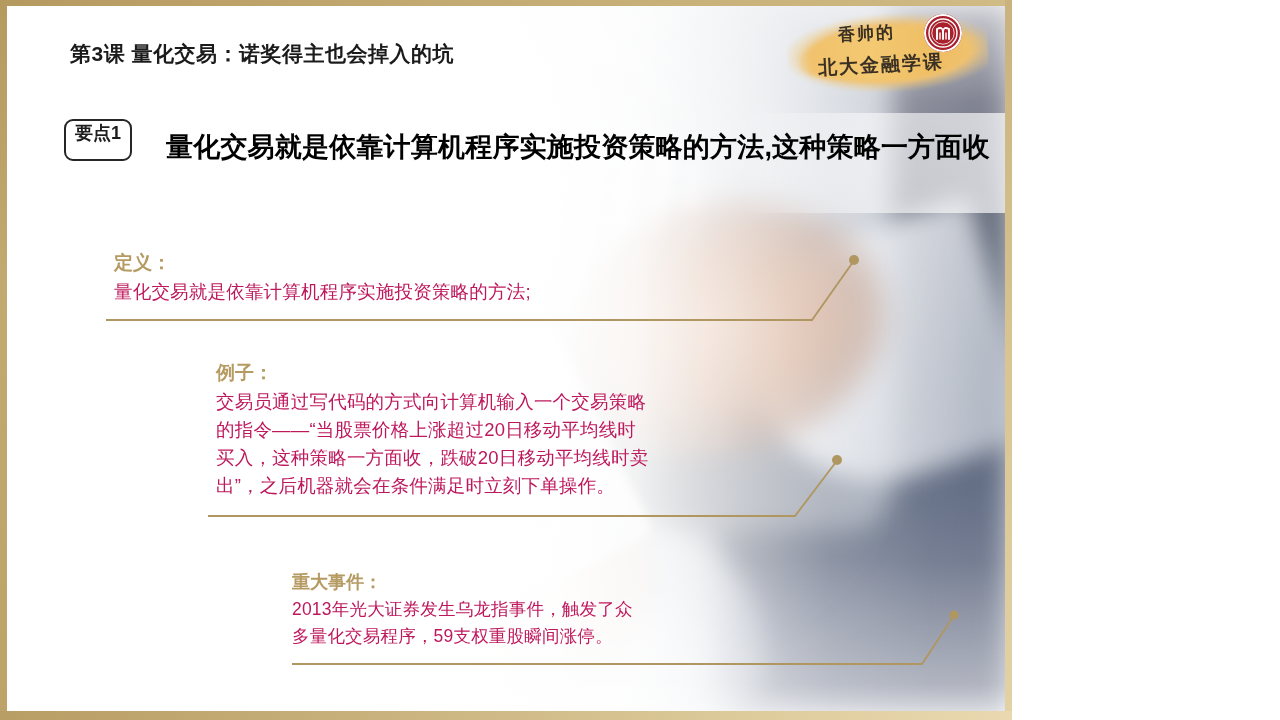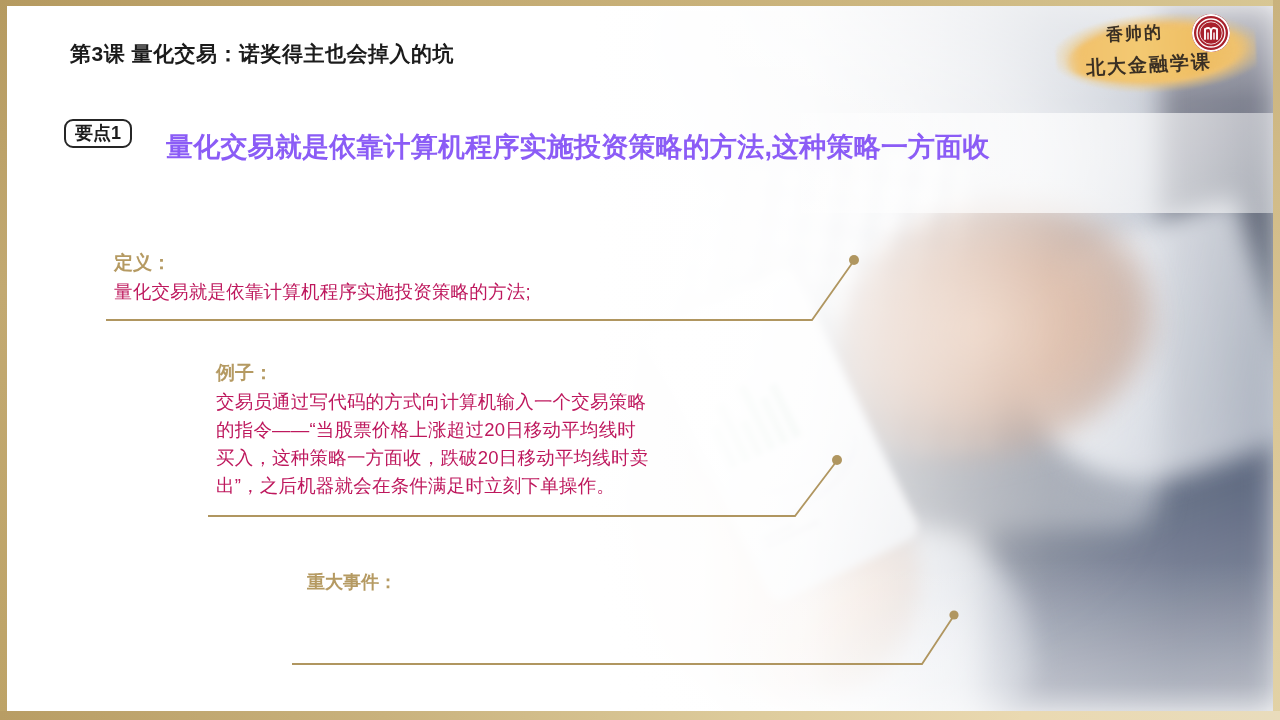--- a/index.html
+++ b/index.html
@@ -3,21 +3,21 @@
 <meta charset="utf-8">
 <title>量化交易</title>
 <style>
   html,body{margin:0;padding:0;}
   body{
     width:1280px;height:720px;overflow:hidden;
     font-family:"Liberation Sans","DejaVu Sans",sans-serif;
     background:#ffffff;
   }
   #slide{
-    position:relative;width:1280px;height:720px;overflow:hidden;
+    position:relative;width:1012px;height:720px;overflow:hidden;
     background:#ffffff;
     box-sizing:border-box;
   }
 
   
   .bg-photo{
     position:absolute;inset:0;
     overflow:hidden;
     z-index:0;
   }
@@ -199,47 +199,47 @@
       rgba(255,255,255,.0) 0%,
       rgba(255,255,255,.0) 58%,
       rgba(255,255,255,.55) 68%,
       rgba(255,255,255,.70) 80%,
       rgba(255,255,255,.62) 92%,
       rgba(255,255,255,.45) 100%);
   }
   .badge{
     position:absolute;left:64px;top:119px;z-index:26;
     border:2px solid #262626;border-radius:9px;
-    padding:3px 9px 4px 9px;
+    padding:3px 9px 17px 9px;
     font-size:18px;font-weight:700;color:#1d1d1d;
     line-height:1;
     background:rgba(255,255,255,.72);
     white-space:nowrap;
   }
   .headline{
     position:absolute;left:166px;top:116px;width:990px;z-index:26;
-    font-size:27px;font-weight:700;color:#8b5cf6;
+    font-size:27px;font-weight:700;color:#000000;
     line-height:62px;letter-spacing:.2px;
   }
   .headline .l2{display:block;padding-left:50px;}
 
   
   .block{position:absolute;z-index:22;}
   .block .cap{
     font-size:19px;font-weight:700;color:#b59a62;line-height:1.35;
     margin:0 0 2px 0;
   }
   .block .cap .colon{color:#b59a62;font-weight:700;}
   .block .body{
     font-size:18.5px;color:#be185d;line-height:28px;letter-spacing:.2px;
     white-space:pre-line;
   }
   .block.b1{left:114px;top:250px;width:700px;}
   .block.b2{left:216px;top:360px;width:620px;}
-  .block.b3{left:292px;top:570px;width:530px;margin-left:15px;}
+  .block.b3{left:292px;top:570px;width:530px;}
   .block.b3 .cap{font-size:18px;}
   .block.b3 .body{font-size:17.5px;line-height:27px;}
 
   
   .connectors{position:absolute;inset:0;z-index:21;pointer-events:none;}
 </style>
 </head>
 <body>
 
 <div id="slide">
@@ -318,20 +318,22 @@
   <div class="block b2">
     <div class="cap"><span>例子</span><span class="colon">：</span></div>
     <div class="body">交易员通过写代码的方式向计算机输入一个交易策略
 的指令——“当股票价格上涨超过20日移动平均线时
 买入，这种策略一方面收，跌破20日移动平均线时卖
 出”，之后机器就会在条件满足时立刻下单操作。</div>
   </div>
 
   <div class="block b3">
     <div class="cap"><span>重大事件</span><span class="colon">：</span></div>
+    <div class="body">2013年光大证券发生乌龙指事件，触发了众
+多量化交易程序，59支权重股瞬间涨停。</div>
   </div>
 
   <div class="frame-top"></div>
   <div class="frame-left"></div>
   <div class="frame-right"></div>
   <div class="frame-bottom"></div>
 
 </div>
 
 </body></html>

